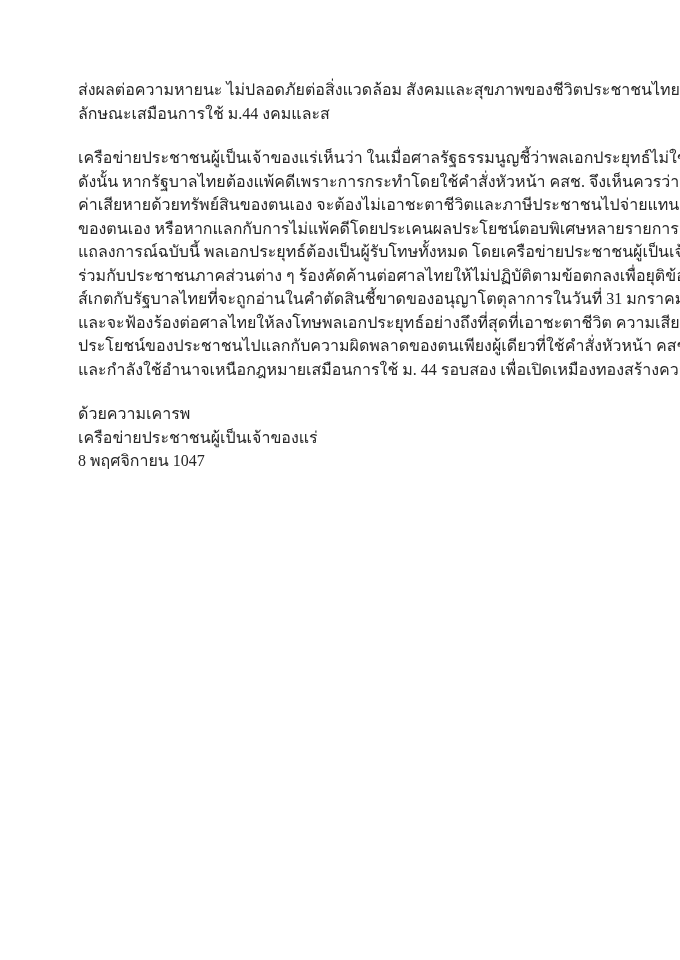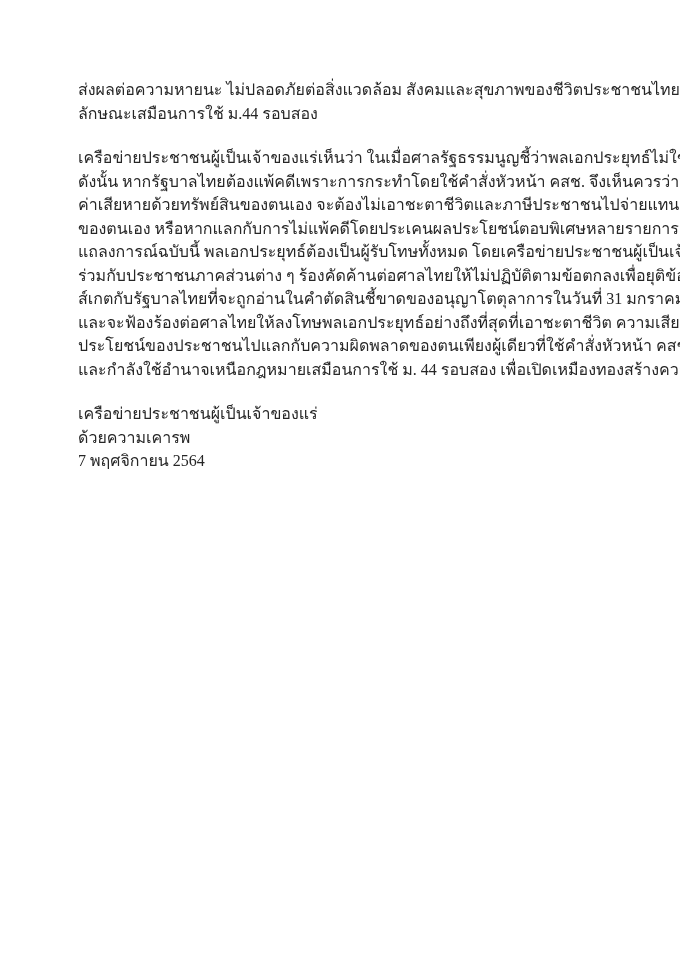--- a/index.html
+++ b/index.html
@@ -33,36 +33,36 @@
   }
 </style>
 </head>
 <body>
 
 <div class="page">
   <div class="text-block">
 
     <div class="para">
       <div class="line">ส่งผลต่อความหายนะ ไม่ปลอดภัยต่อสิ่งแวดล้อม สังคมและสุขภาพของชีวิตประชาชนไทยจำนวนมาก จึงมี</div>
-      <div class="line">ลักษณะเสมือนการใช้ ม.44 รอบสอง</div>
+      <div class="line">ลักษณะเสมือนการใช้ ม.44 งคมและส</div>
     </div>
 
     <div class="para">
       <div class="line">เครือข่ายประชาชนผู้เป็นเจ้าของแร่เห็นว่า ในเมื่อศาลรัฐธรรมนูญชี้ว่าพลเอกประยุทธ์ไม่ใช่เจ้าหน้าที่ของรัฐ</div>
       <div class="line">ดังนั้น หากรัฐบาลไทยต้องแพ้คดีเพราะการกระทำโดยใช้คำสั่งหัวหน้า คสช. จึงเห็นควรว่าประยุทธ์ต้องจ่าย</div>
       <div class="line">ค่าเสียหายด้วยทรัพย์สินของตนเอง จะต้องไม่เอาชะตาชีวิตและภาษีประชาชนไปจ่ายแทนการกระทำความผิด</div>
       <div class="line">ของตนเอง หรือหากแลกกับการไม่แพ้คดีโดยประเคนผลประโยชน์ตอบพิเศษหลายรายการตามที่ได้ระบุไว้ใน</div>
       <div class="line">แถลงการณ์ฉบับนี้ พลเอกประยุทธ์ต้องเป็นผู้รับโทษทั้งหมด โดยเครือข่ายประชาชนผู้เป็นเจ้าของแร่จะรณรงค์</div>
       <div class="line">ร่วมกับประชาชนภาคส่วนต่าง ๆ ร้องคัดค้านต่อศาลไทยให้ไม่ปฏิบัติตามข้อตกลงเพื่อยุติข้อพิพาทระหว่างคิง</div>
       <div class="line">ส์เกตกับรัฐบาลไทยที่จะถูกอ่านในคำตัดสินชี้ขาดของอนุญาโตตุลาการในวันที่ 31 มกราคม 2565 อย่างถึงที่สุด</div>
       <div class="line">และจะฟ้องร้องต่อศาลไทยให้ลงโทษพลเอกประยุทธ์อย่างถึงที่สุดที่เอาชะตาชีวิต ความเสียหายและผล</div>
       <div class="line">ประโยชน์ของประชาชนไปแลกกับความผิดพลาดของตนเพียงผู้เดียวที่ใช้คำสั่งหัวหน้า คสช. ปิดเหมืองทอง</div>
       <div class="line">และกำลังใช้อำนาจเหนือกฎหมายเสมือนการใช้ ม. 44 รอบสอง เพื่อเปิดเหมืองทองสร้างความหายนะให้กับ</div>
     </div>
 
     <div class="para">
+      <div class="line">ด้วยความเคารพ</div>
       <div class="line">เครือข่ายประชาชนผู้เป็นเจ้าของแร่</div>
-      <div class="line">ด้วยความเคารพ</div>
-      <div class="line">7 พฤศจิกายน 2564</div>
+      <div class="line">8 พฤศจิกายน 1047</div>
     </div>
 
   </div>
 </div>
 
 </body></html>

